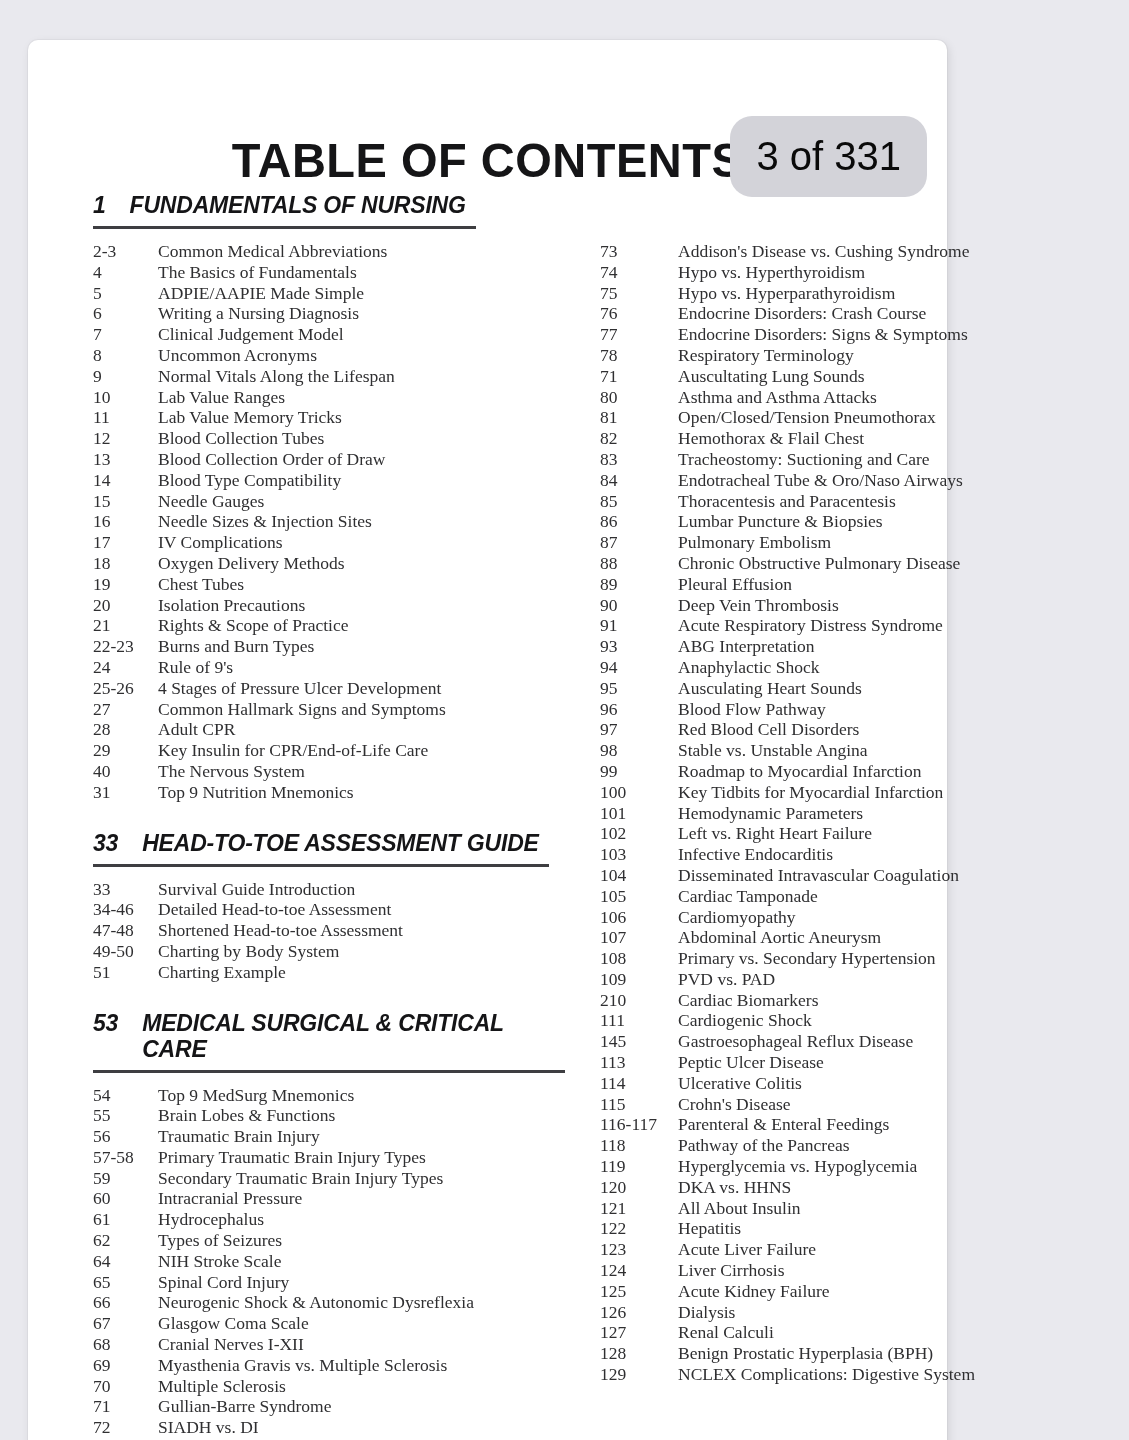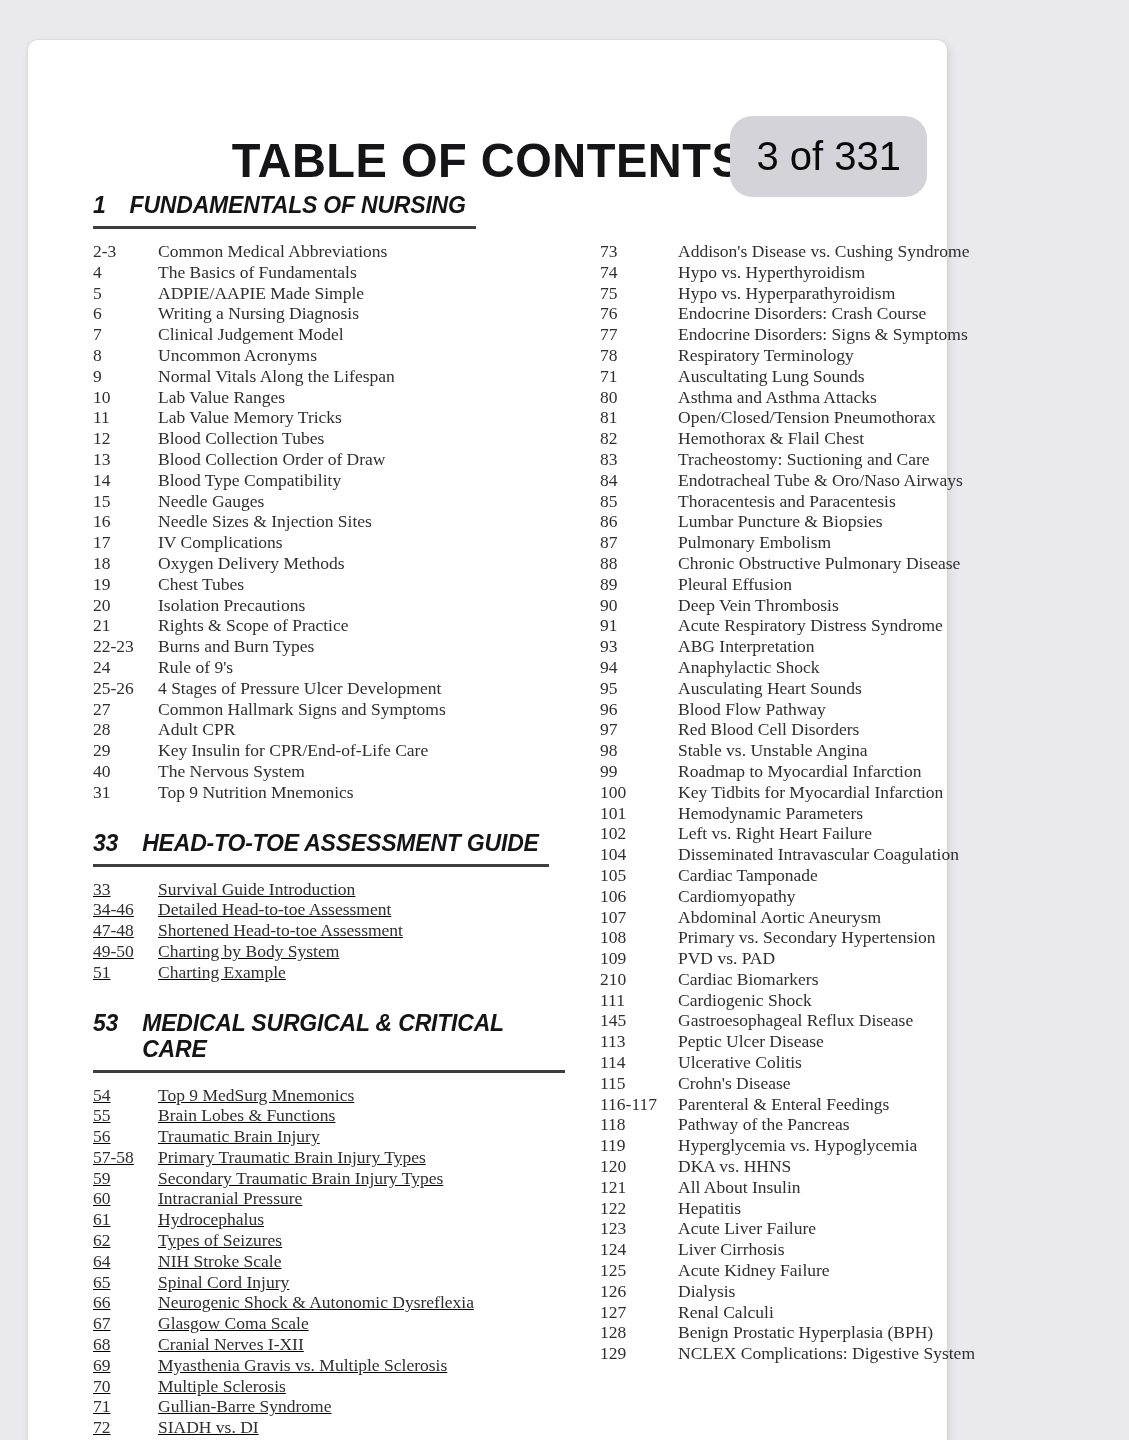--- a/index.html
+++ b/index.html
@@ -51,21 +51,21 @@
     display:inline-flex;align-items:baseline;
     font-family:"Liberation Sans", sans-serif;
     font-weight:bold;font-style:italic;
     font-size:23px;line-height:26px;letter-spacing:-0.2px;
     color:var(--heading);
     border-bottom:3px solid var(--underline);
     padding-bottom:8px;padding-right:10px;
     margin-bottom:12px;
   }
   .section-number{margin-right:24px;}
-  .toc-section + .toc-section{margin-top:27px;text-decoration:underline;}
+  .toc-section + .toc-section{margin-top:27px;}
   .entry{
     display:flex;align-items:baseline;
     font-size:17.5px;line-height:20.8px;
     color:var(--entry);
     white-space:nowrap;
   }
   .entry-pages{flex:none;width:65px;}
   .col-right .entry-pages{width:78px;font-family:Liberation Serif, serif;}
 </style>
 </head>
@@ -347,20 +347,24 @@
         </div>
         <div class="entry">
           <span class="entry-pages">101</span>
           <span class="entry-title">Hemodynamic Parameters</span>
         </div>
         <div class="entry">
           <span class="entry-pages">102</span>
           <span class="entry-title">Left vs. Right Heart Failure</span>
         </div>
         <div class="entry">
+          <span class="entry-pages">103</span>
+          <span class="entry-title">Infective Endocarditis</span>
+        </div>
+        <div class="entry">
           <span class="entry-pages">104</span>
           <span class="entry-title">Disseminated Intravascular Coagulation</span>
         </div>
         <div class="entry">
           <span class="entry-pages">105</span>
           <span class="entry-title">Cardiac Tamponade</span>
         </div>
         <div class="entry">
           <span class="entry-pages">106</span>
           <span class="entry-title">Cardiomyopathy</span>

